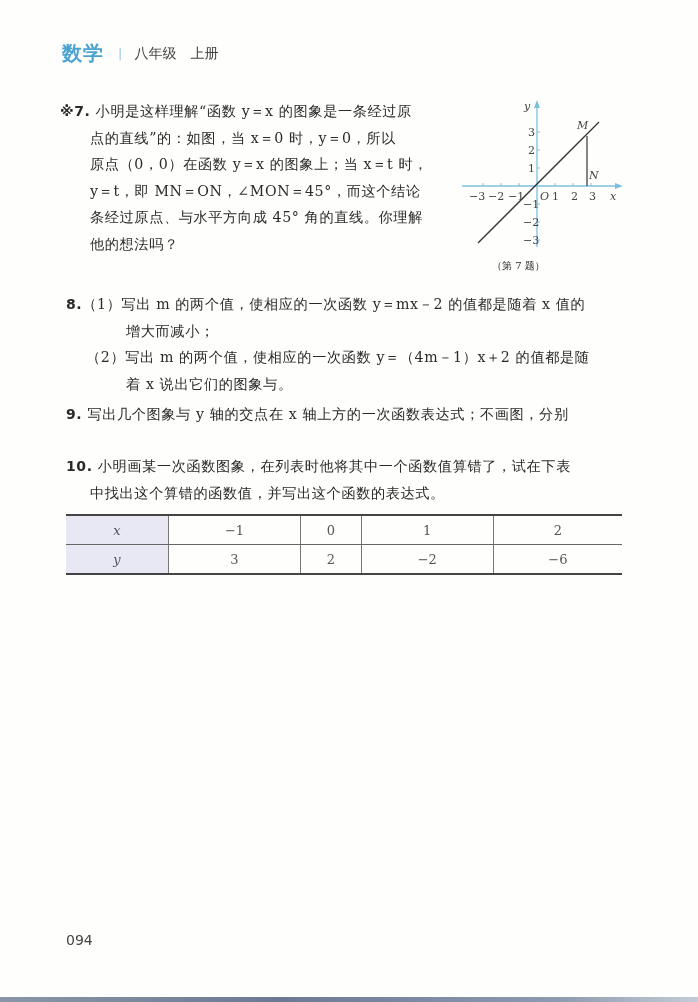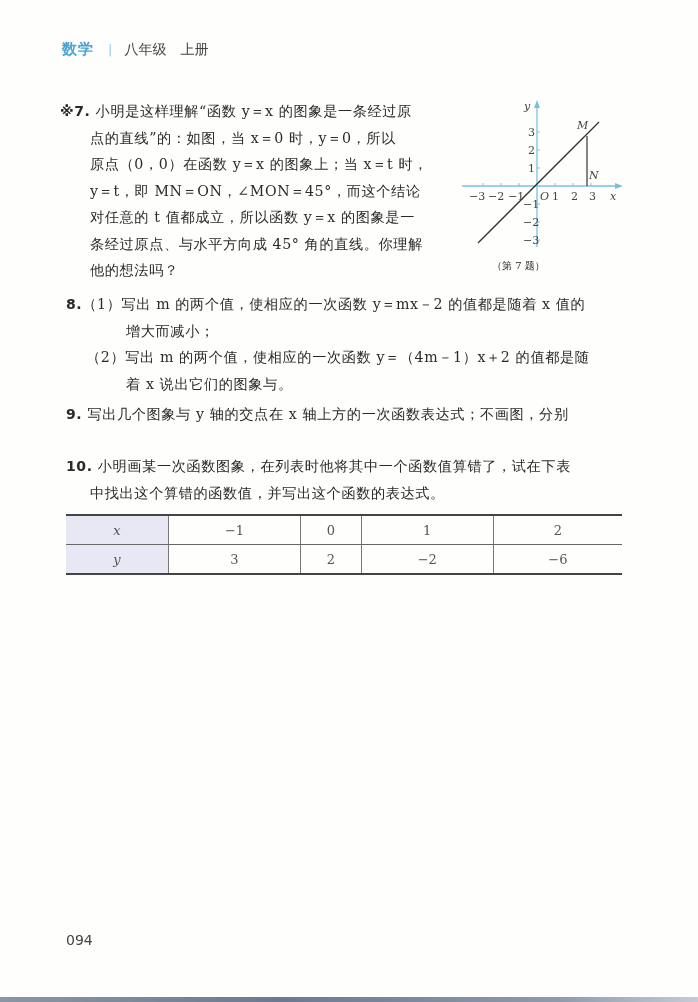--- a/index.html
+++ b/index.html
@@ -20,21 +20,21 @@
       left: 62px;
       top: 40px;
       display: flex;
       align-items: center;
       font-family: "DejaVu Sans", "Liberation Sans", sans-serif;
       font-size: 14px;
       color: #444;
     }
     .header .subject {
       color: #4aa3d2;
-      font-size: 15px;
+      font-size: 20px;
       font-weight: bold;
       letter-spacing: 1px;
     }
     .header .sep {
       color: #9ccbe6;
       margin: 0 12px 0 14px;
       font-size: 13px;
     }
     .header .grade { margin-right: 14px; }
 
@@ -130,21 +130,20 @@
   <span class="sep">|</span>
   <span class="grade">八年级</span>
   <span class="volume">上册</span>
 </div>
 
 <div class="q7 text">
   <div class="line"><span class="qnum">※7.</span> <span>小明是这样理解“函数 y＝x 的图象是一条经过原</span></div>
   <div class="line indent">点的直线”的：如图，当 x＝0 时，y＝0，所以</div>
   <div class="line indent">原点（0，0）在函数 y＝x 的图象上；当 x＝t 时，</div>
   <div class="line indent">y＝t，即 MN＝ON，∠MON＝45°，而这个结论</div>
-  <div class="line indent">对任意的 t 值都成立，所以函数 y＝x 的图象是一</div>
   <div class="line indent">条经过原点、与水平方向成 45° 角的直线。你理解</div>
   <div class="line indent">他的想法吗？</div>
 </div>
 
 <div class="figure">
   <svg width="170" height="160" viewBox="0 0 170 160">
 
     <line x1="4" y1="89" x2="160" y2="89" stroke="#7cc0e0" stroke-width="1.3"></line>
     <polygon points="165,89 157,86 157,92" fill="#7cc0e0"></polygon>
     <line x1="79" y1="150" x2="79" y2="8" stroke="#7cc0e0" stroke-width="1.3"></line>

